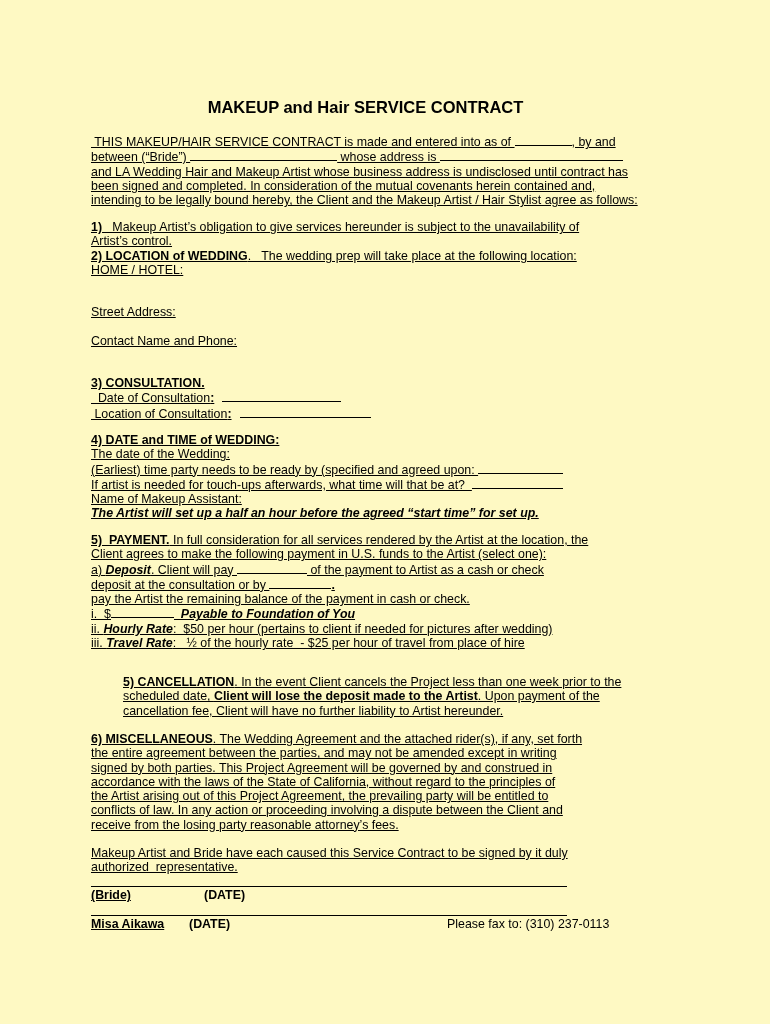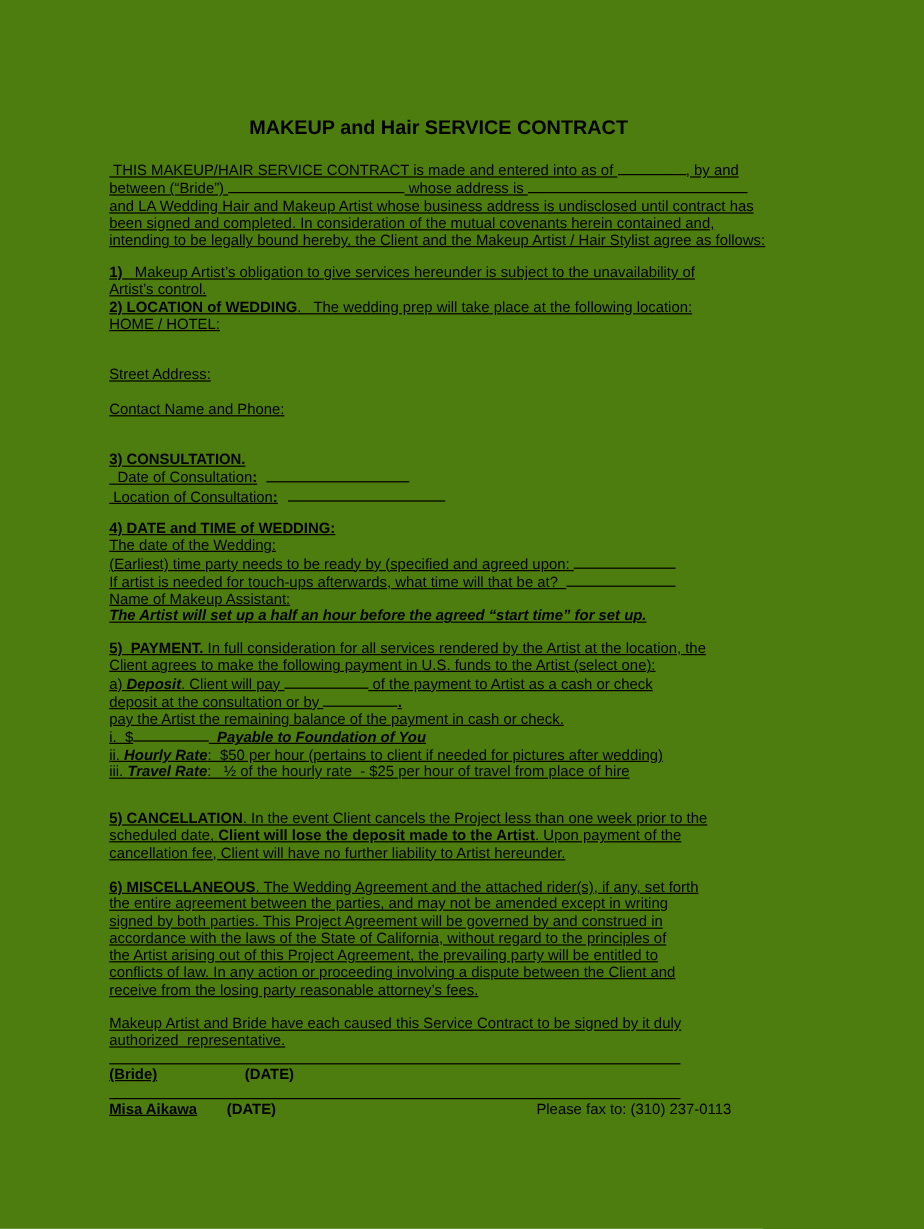--- a/index.html
+++ b/index.html
@@ -1,19 +1,19 @@
 <!DOCTYPE html>
 <html><head>
   <meta charset="utf-8">
   <style>
     html, body { margin: 0; padding: 0; background: #ffffff; }
     body { width: 770px; height: 1024px; position: relative; overflow: hidden; }
     .page {
       position: absolute; left: 0; top: 0; width: 770px; height: 1024px;
-      background: #4d7c0f; color: #000000;
+      background: #fef9c3; color: #000000;
       font-family: "Liberation Sans", "DejaVu Sans", sans-serif;
       font-size: 12.4px; line-height: 14.3px;
     }
     .title {
       position: absolute; top: 97px; left: 0; width: 731px; text-align: center;
       font-weight: bold; font-size: 16.5px; line-height: 20px;
     }
     .block { position: absolute; left: 91px; width: 560px; white-space: nowrap; text-decoration: underline; }
     .b { font-weight: bold; }
     .bi { font-weight: bold; font-style: italic; }
@@ -64,21 +64,21 @@
     <span class="line"><span class="b">5)  PAYMENT.</span><span> In full consideration for all services rendered by the Artist at the location, the</span></span>
     <span class="line">Client agrees to make the following payment in U.S. funds to the Artist (select one):</span>
     <span class="line"><span>a) </span><span class="bi">Deposit</span><span>. Client will pay </span><span class="blank" style="width:70px;"></span><span> of the payment to Artist as a cash or check</span></span>
     <span class="line"><span>deposit at the consultation or by </span><span class="blank" style="width:62px;"></span><span class="b">.</span></span>
     <span class="line">pay the Artist the remaining balance of the payment in cash or check.</span>
     <span class="line"><span>i.  $</span><span class="blank" style="width:63px;"></span><span class="bi">  Payable to Foundation of You</span></span>
     <span class="line"><span>ii. </span><span class="bi">Hourly Rate</span><span>:  $50 per hour (pertains to client if needed for pictures after wedding)</span></span>
     <span class="line"><span>iii. </span><span class="bi">Travel Rate</span><span>:   ½ of the hourly rate  - $25 per hour of travel from place of hire</span></span>
   </div>
 
-  <div class="block" style="top:675px;">
+  <div class="block" style="top:675px;margin-left:32px;">
     <span class="line"><span class="b">5) CANCELLATION</span><span>. In the event Client cancels the Project less than one week prior to the</span></span>
     <span class="line"><span>scheduled date, </span><span class="b">Client will lose the deposit made to the Artist</span><span>. Upon payment of the</span></span>
     <span class="line">cancellation fee, Client will have no further liability to Artist hereunder.</span>
   </div>
 
   <div class="block" style="top:732px;">
     <span class="line"><span class="b">6) MISCELLANEOUS</span><span>. The Wedding Agreement and the attached rider(s), if any, set forth</span></span>
     <span class="line">the entire agreement between the parties, and may not be amended except in writing</span>
     <span class="line">signed by both parties. This Project Agreement will be governed by and construed in</span>
     <span class="line">accordance with the laws of the State of California, without regard to the principles of</span>

